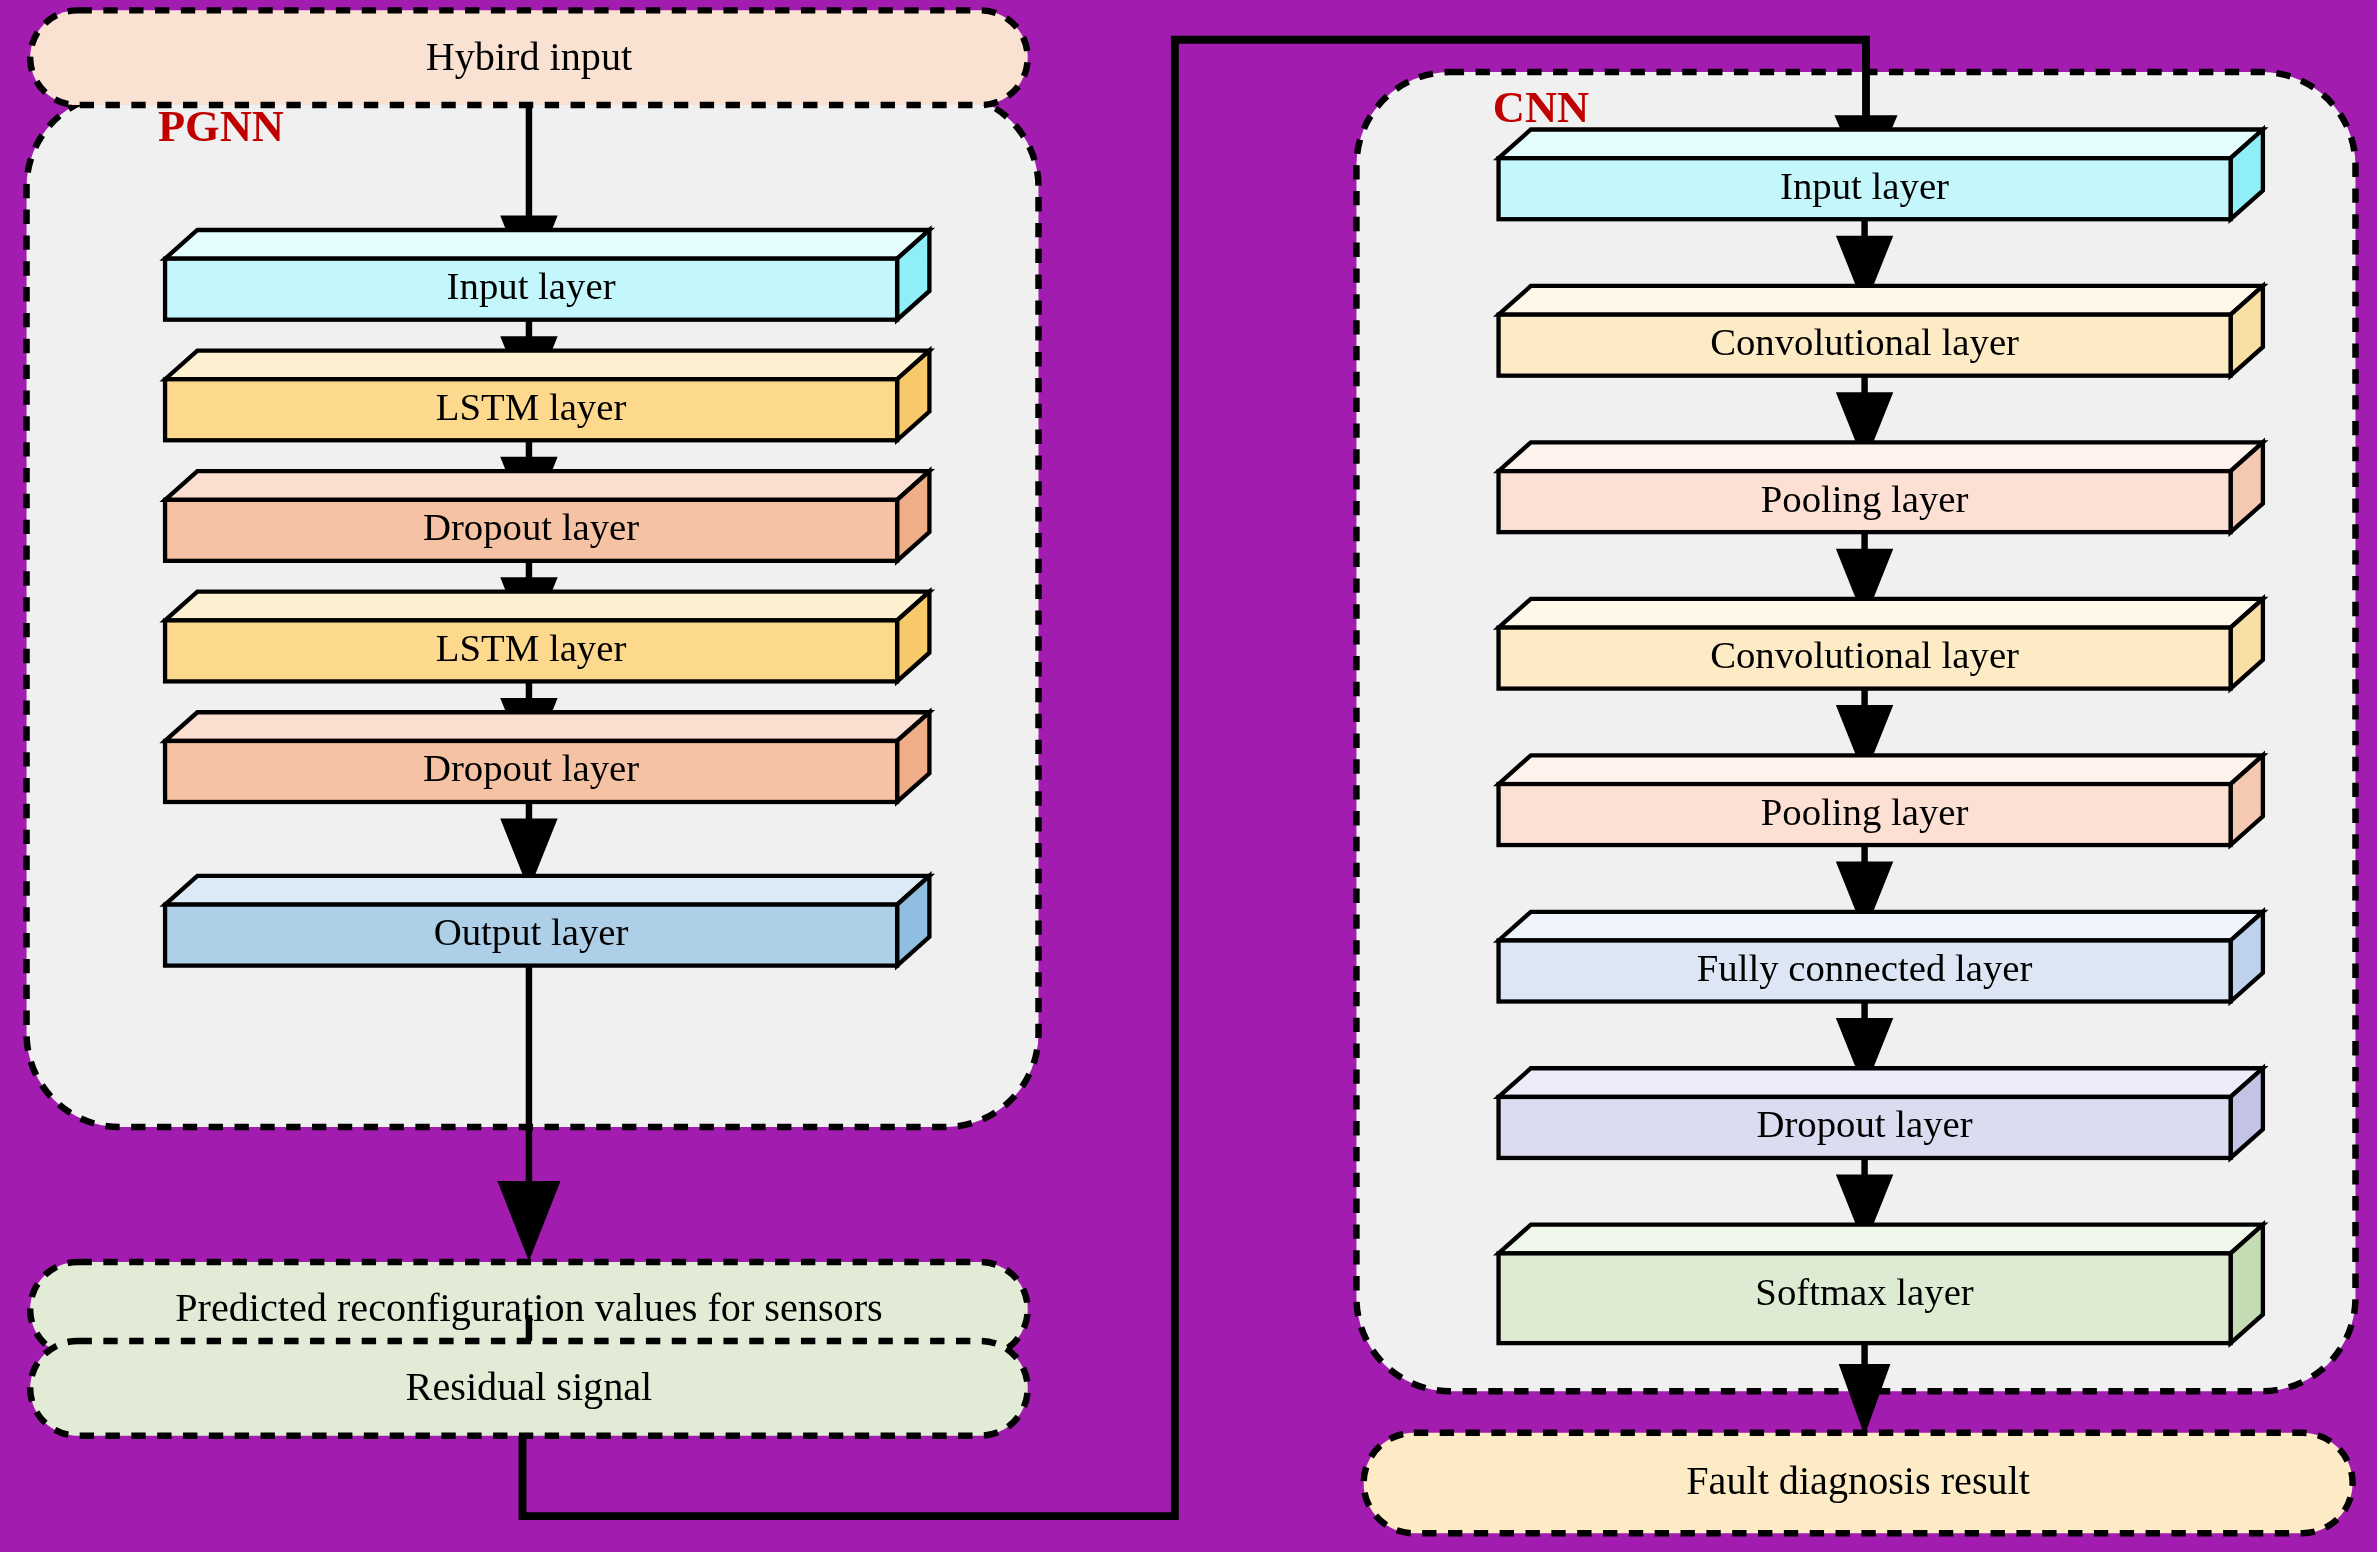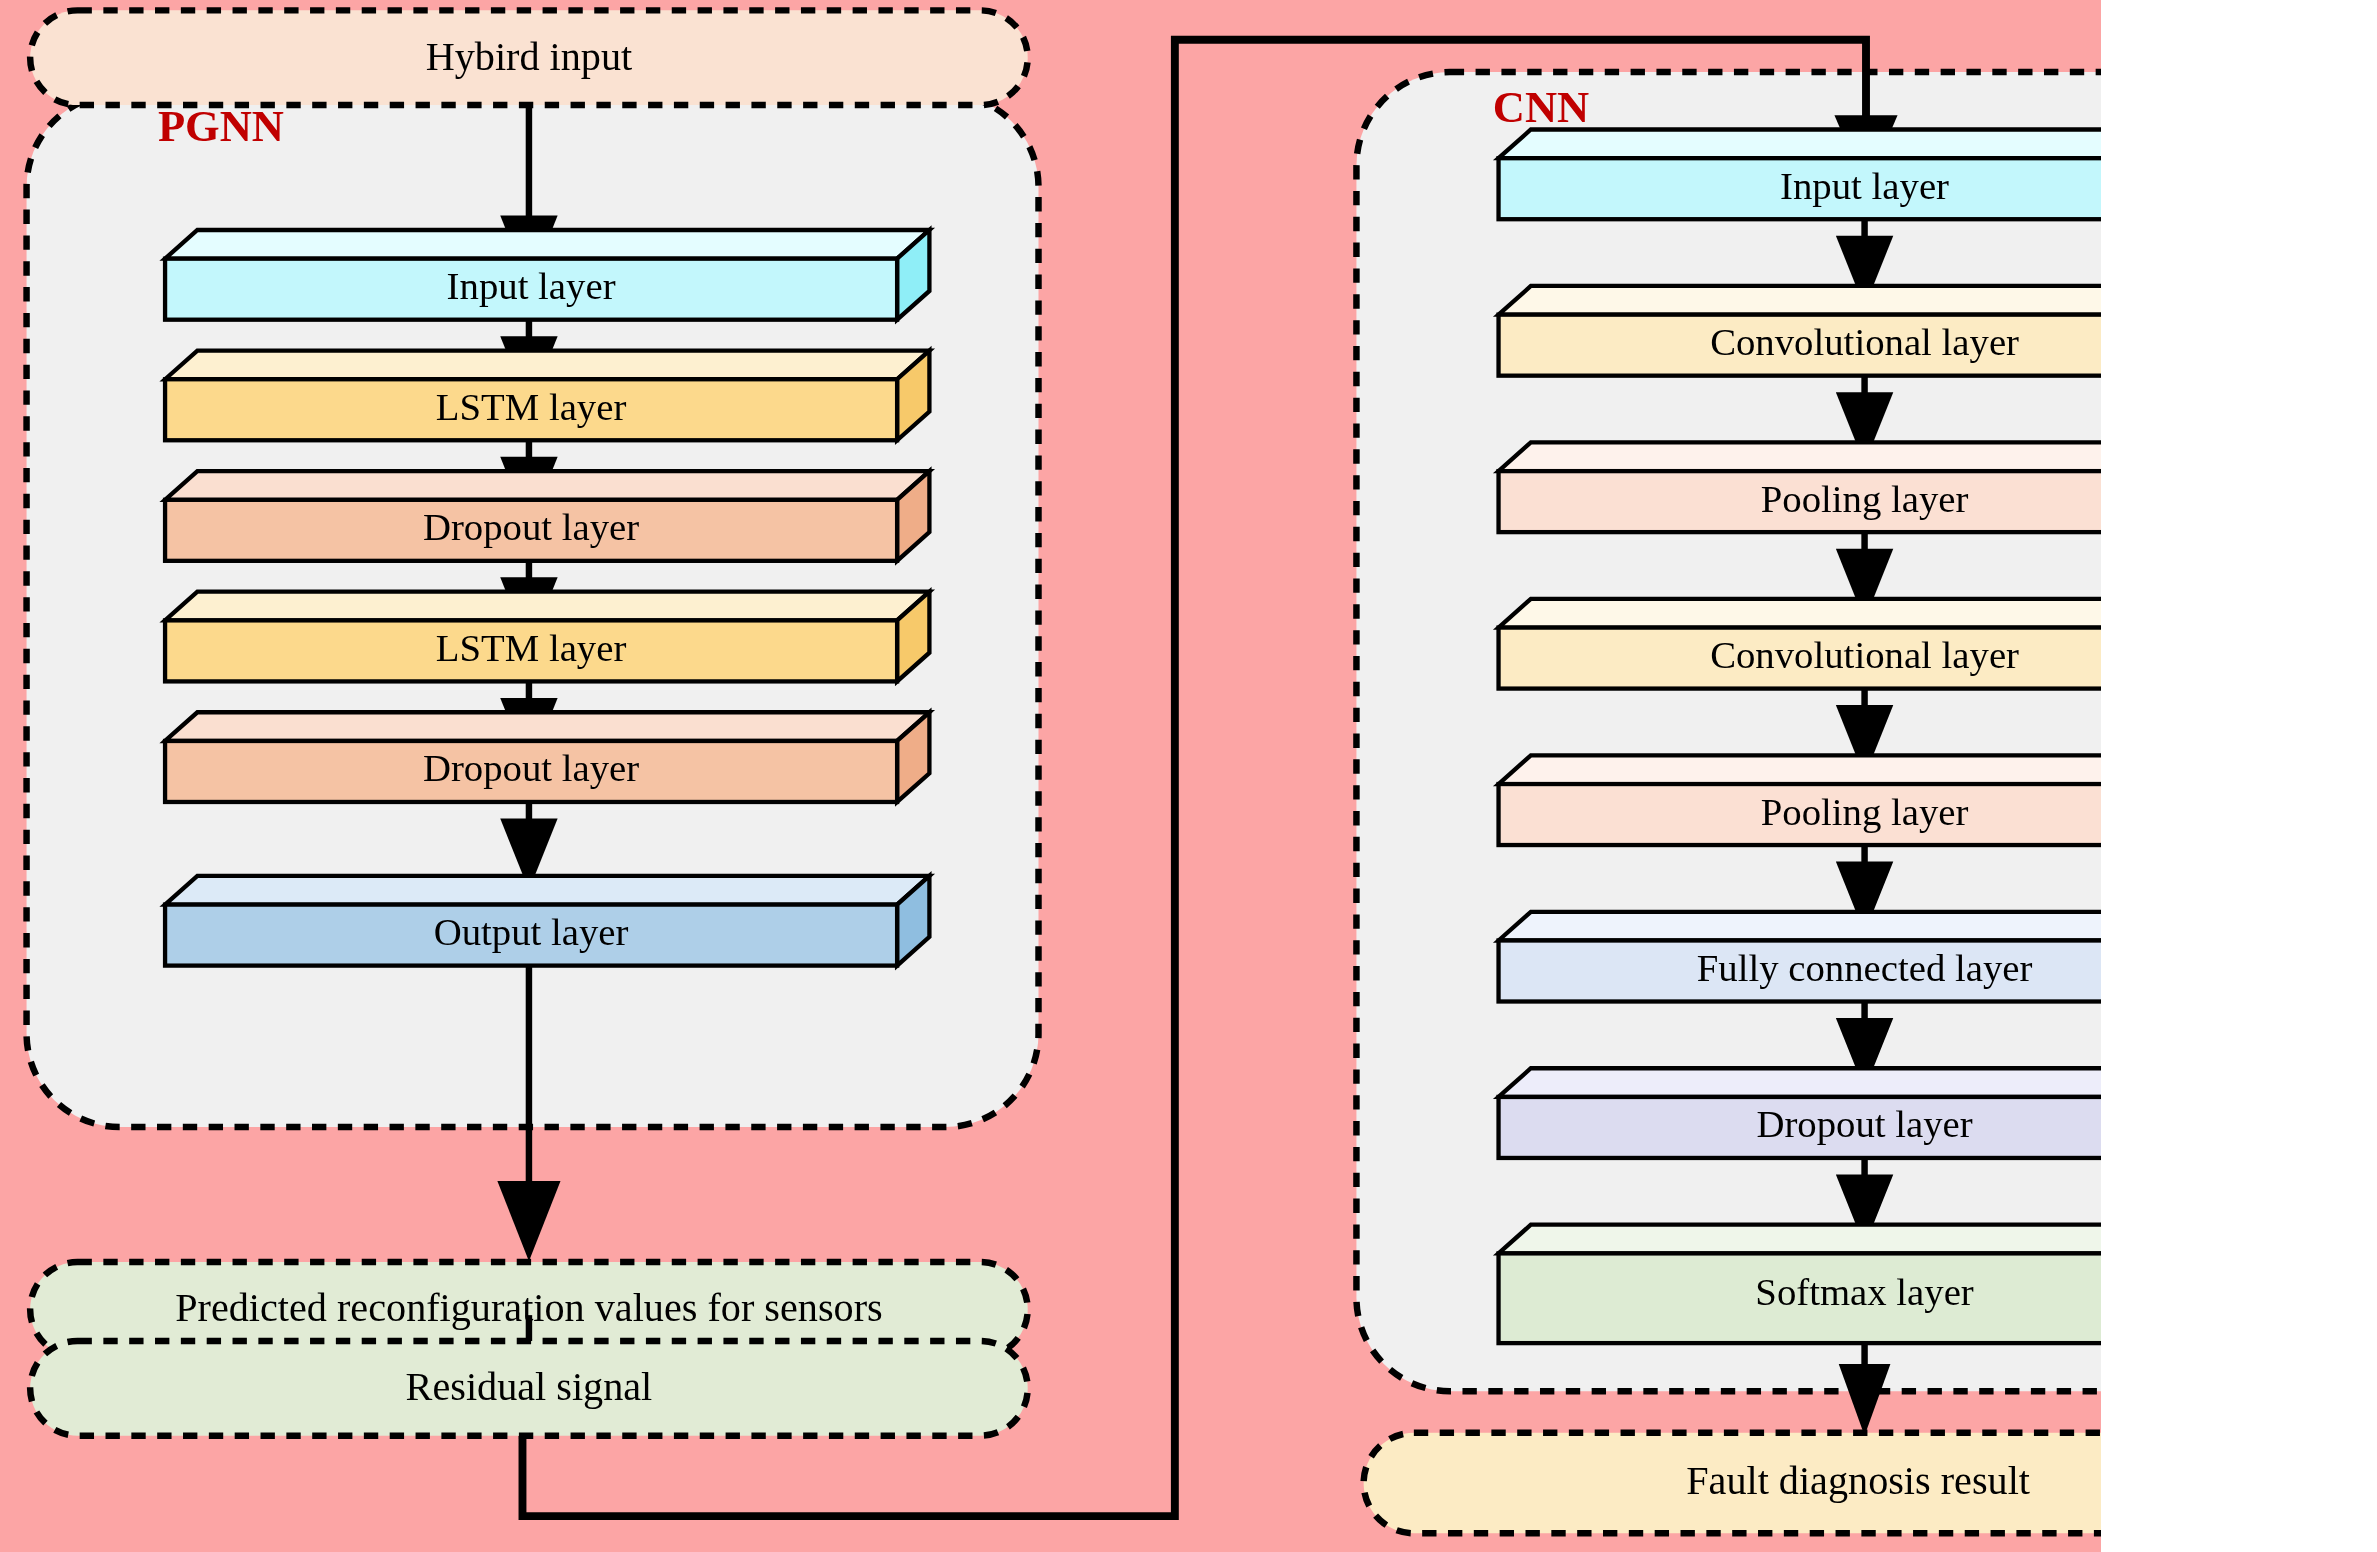--- a/index.html
+++ b/index.html
@@ -5,23 +5,23 @@
   html, body {
     margin: 0;
     padding: 0;
     background: #ffffff;
   }
   body {
     font-family: "Liberation Serif", "DejaVu Serif", serif;
   }
   #stage {
     position: relative;
-    width: 2101px;
+    width: 2377px;
     height: 1553px;
-    background: #fca5a5;
+    background: #a21caf;
     overflow: hidden;
   }
   #stage svg {
     position: absolute;
     inset: 0;
     width: 2377px;
     height: 1553px;
   }
   .box-label {
     font-family: "Liberation Serif", "DejaVu Serif", serif;

